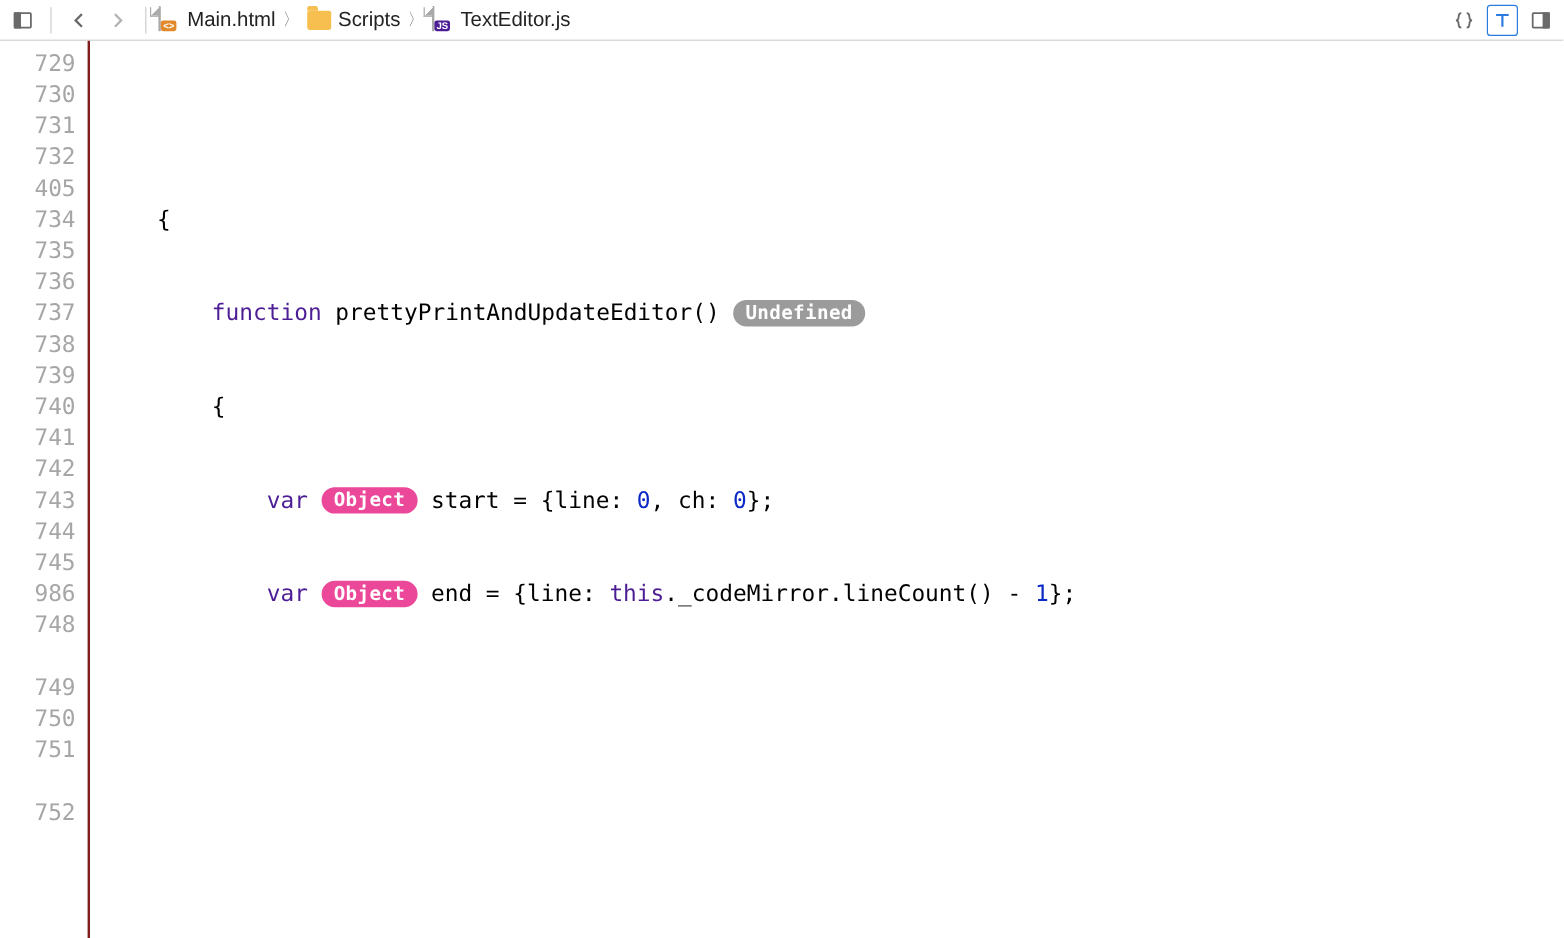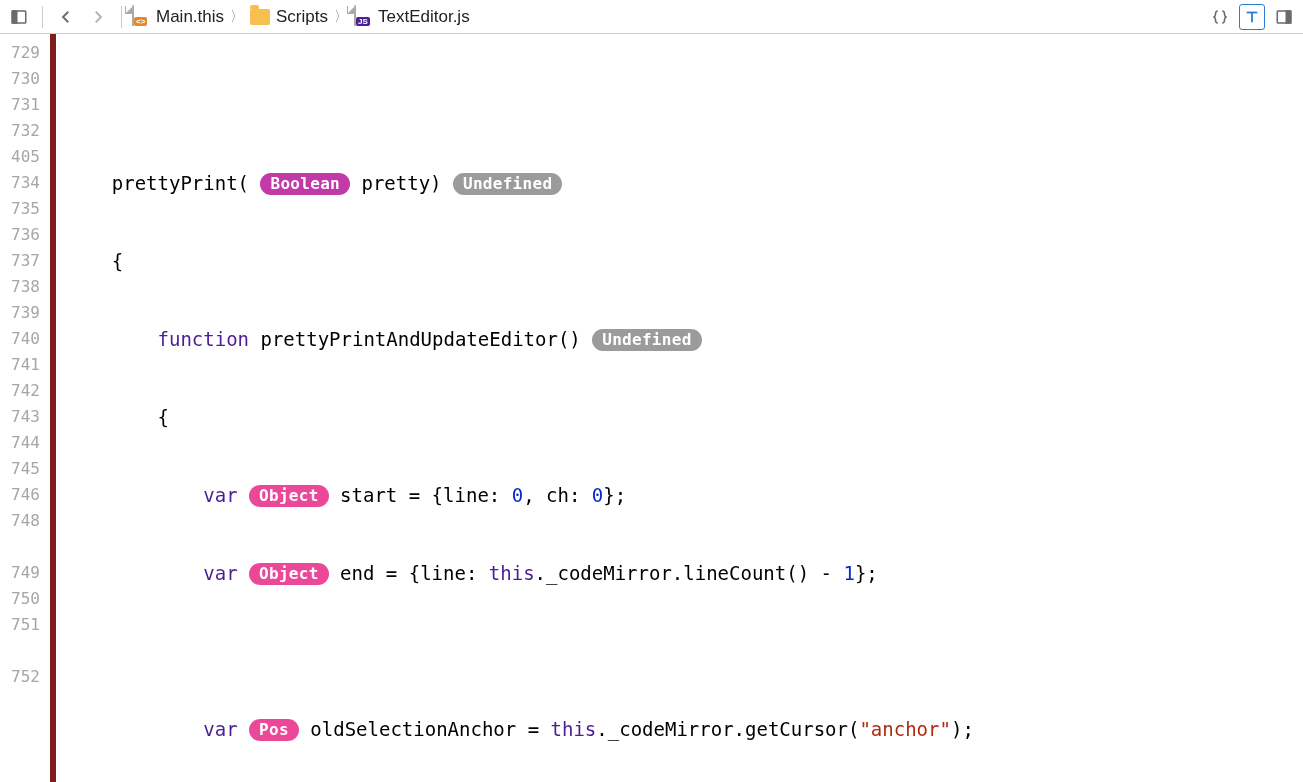--- a/index.html
+++ b/index.html
@@ -16,21 +16,21 @@
   .file-paper { width: 18px; height: 22px; border: 1px solid #aaa; background: #fff; border-radius: 2px 2px 1px 1px; position: relative; }
   .file-paper::before { content:""; position:absolute; top:0; right:0; width:7px; height:7px; background:linear-gradient(135deg,#fff 48%,#aaa 52%); border-left:1px solid #aaa; border-bottom:1px solid #aaa; }
   .file-badge { position:absolute; left:2px; bottom:2px; font-size:8px; padding:0 2px; border-radius:2px; color:#fff; font-weight:bold; }
   .file-badge.html { background:#e28a2b; }
   .file-badge.js { background:#4c1d95; }
   .folder-icon { width: 20px; height: 16px; background:#f6bf4f; border-radius:2px; position:relative; display:inline-block; }
   .folder-icon::before { content:""; position:absolute; top:-4px; left:0; width:9px; height:4px; background:#f6bf4f; border-radius:2px 2px 0 0; }
   .spacer { flex: 1; }
 
   .editor { display:flex; height: calc(782px - 34px); }
-  .gutter { width: 56px; border-right: 6px solid #7f1d1d; padding-top: 6px; text-align: right; color:#a6a6a6; font-size:16px; user-select:none; }
+  .gutter { width: 75px; border-right: 2px solid #7f1d1d; padding-top: 6px; text-align: right; color:#a6a6a6; font-size:19px; user-select:none; }
   .gutter div { height: 26px; line-height:26px; padding-right: 10px; }
   .gutter div.tall { height: 78px; }
   .gutter div.tall2 { height: 52px; }
   .code { flex:1; padding: 6px 8px 6px 10px; font-size:19px; line-height:26px; white-space: pre; color:#000; }
   .code .row { min-height:26px; }
   .kw { color:#4c1d95; }
   .num { color:#0b29c7; }
   .str { color:#b02a0f; }
   .pill { display:inline-flex; align-items:center; justify-content:center; height:22px; padding:0 10px; border-radius:12px; color:#fff; font-size:16px; font-weight:600; letter-spacing:.3px; position:relative; top:-1px; }
   .p-grey { background:#9b9b9b; }
@@ -55,21 +55,21 @@
   </div>
   <div class="tb-btn" style="opacity:.5">
     <svg viewBox="0 0 24 24" fill="none" stroke="currentColor" stroke-width="2.5">
         <polyline points="9 5 16 12 9 19"></polyline>
       </svg>
   </div>
   <div class="sep"></div>
   <div class="breadcrumb">
     <div class="crumb">
       <span class="file-icon"><span class="file-paper"></span><span class="file-badge html">&lt;&gt;</span></span>
-      <span>Main.this</span>
+      <span>Main.html</span>
     </div>
     <span class="chev">〉</span>
     <div class="crumb">
       <span class="folder-icon"></span>
       <span>Scripts</span>
     </div>
     <span class="chev">〉</span>
     <div class="crumb">
       <span class="file-icon"><span class="file-paper"></span><span class="file-badge js">JS</span></span>
       <span>TextEditor.js</span>
@@ -108,37 +108,35 @@
       <div>736</div>
       <div>737</div>
     <div>738</div>
       <div>739</div>
       <div>740</div>
     <div>741</div>
       <div>742</div>
       <div>743</div>
     <div>744</div>
       <div>745</div>
-      <div>746</div>
+      <div>986</div>
     <div class="tall2">748</div>
     <div>749</div>
       <div>750</div>
     <div class="tall2">751</div>
       <div>752</div>
   </div>
   <div class="code">
     <div class="row"></div>
-    <div class="row"><span>    prettyPrint( </span><span class="pill p-magenta">Boolean</span><span> pretty) </span><span class="pill p-grey">Undefined</span></div>
     <div class="row">    {</div>
     <div class="row"><span>        </span><span class="kw">function</span><span> prettyPrintAndUpdateEditor() </span><span class="pill p-grey">Undefined</span></div>
     <div class="row">        {</div>
     <div class="row"><span>            </span><span class="kw">var</span> <span class="pill p-green">Object</span><span> start = {line: </span><span class="num">0</span><span>, ch: </span><span class="num">0</span><span>};</span></div>
     <div class="row"><span>            </span><span class="kw">var</span> <span class="pill p-green">Object</span><span> end = {line: </span><span class="kw">this</span><span>._codeMirror.lineCount() - </span><span class="num">1</span><span>};</span></div>
     <div class="row"></div>
-    <div class="row"><span>            </span><span class="kw">var</span> <span class="pill p-green">Pos</span><span> oldSelectionAnchor = </span><span class="kw">this</span><span>._codeMirror.getCursor(</span><span class="str">"anchor"</span><span>);</span></div>
     
     
     
     
     
     
     
     
     
     

